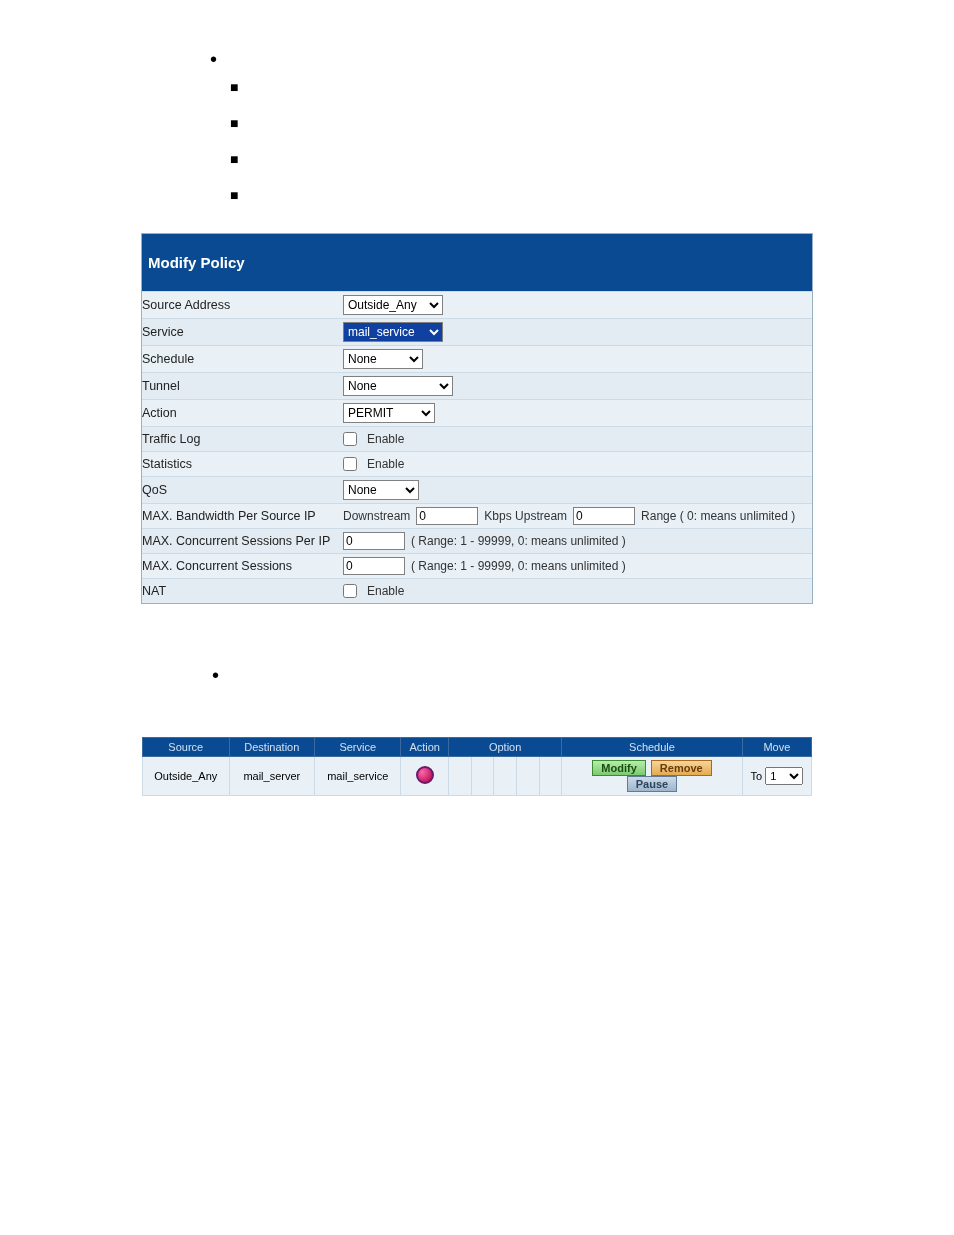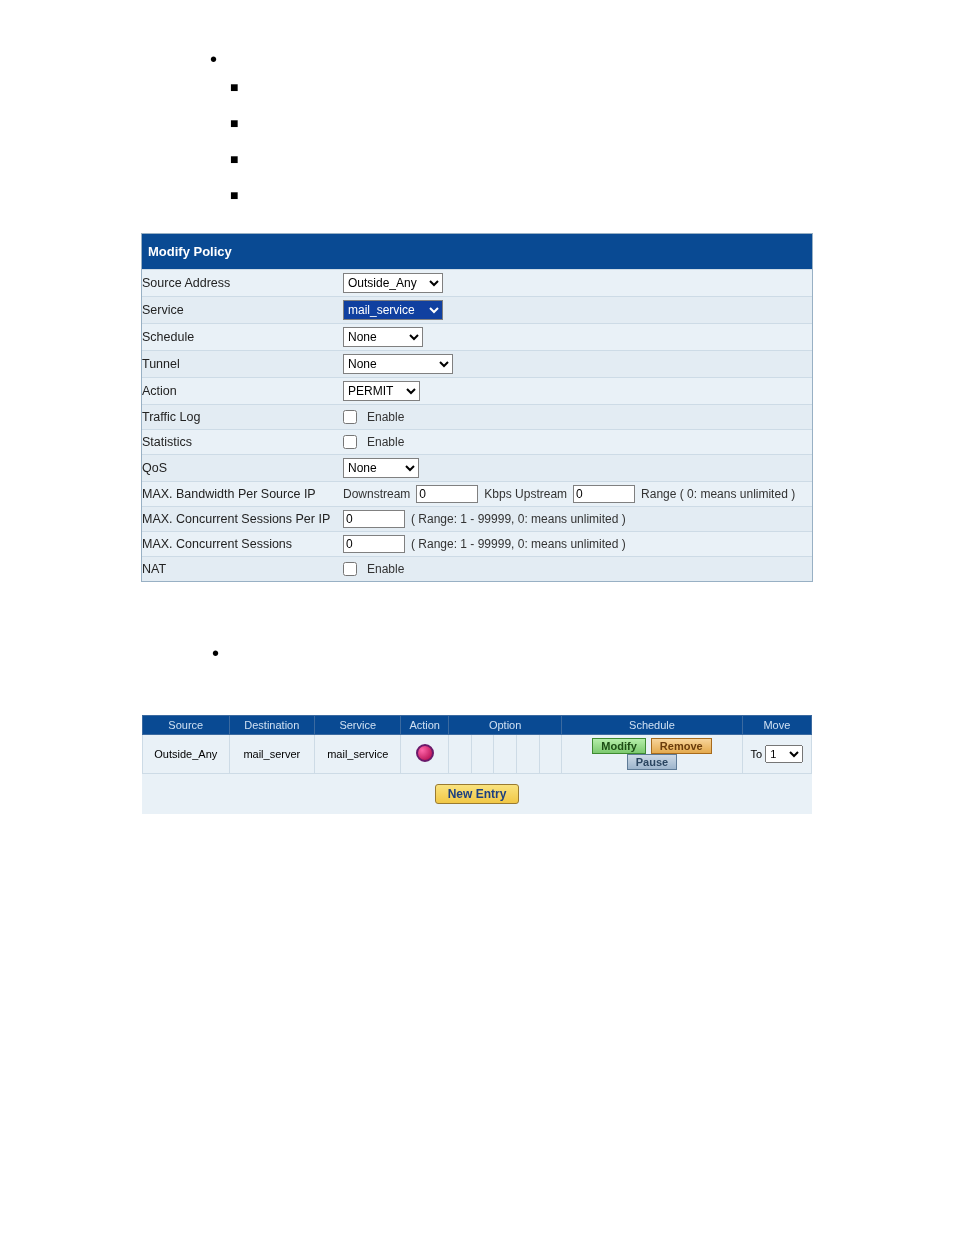--- a/index.html
+++ b/index.html
@@ -30,22 +30,22 @@
   .form-box {
     margin: 10px auto 0 auto;
     width: 670px;
     border: 1px solid #98b0c4;
     border-collapse: collapse;
   }
   .form-header {
     background: #094a93;
     color: #fff;
     font-weight: bold;
-    padding: 10px 6px;
-    font-size: 13px;
+    padding: 20px 6px;
+    font-size: 15px;
   }
   .form-row {
     display: flex;
     border-top: 1px solid #cddbe6;
     background: #e9f1f7;
     min-height: 24px;
     align-items: center;
   }
   .form-row:nth-child(odd) { background:#e3ecf3; }
   .form-row .lbl {
@@ -224,21 +224,21 @@
       <div class="ctl">
         <select class="selbox" style="width:110px">
           <option>None</option>
         </select>
       </div>
     </div>
 
     <div class="form-row">
       <div class="lbl">Action</div>
       <div class="ctl">
-        <select class="selbox" style="width:77px">
+        <select class="selbox" style="width:92px">
           <option>PERMIT</option>
         </select>
       </div>
     </div>
 
     <div class="form-row">
       <div class="lbl">Traffic Log</div>
       <div class="ctl">
         <input type="checkbox" style="">
         <span>Enable</span>
@@ -331,17 +331,14 @@
       </td>
       <td>
         <span>To</span>
         <select class="tiny">
           <option>1</option>
         </select>
       </td>
     </tr>
   </tbody>
     </table>
-  <div class="newentry-row">
-    <span class="newentry">New Entry</span>
-  </div>
 
 </div>
 
 </body></html>

